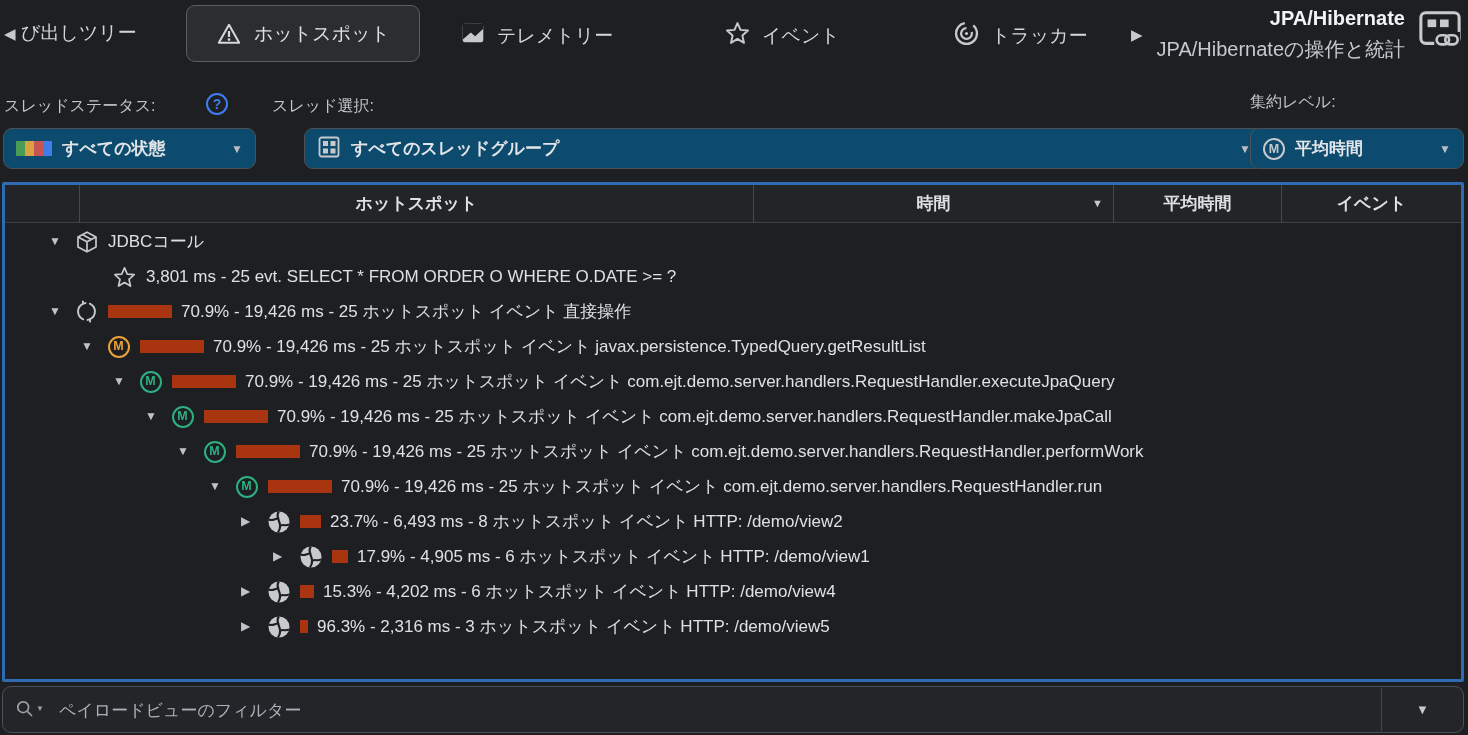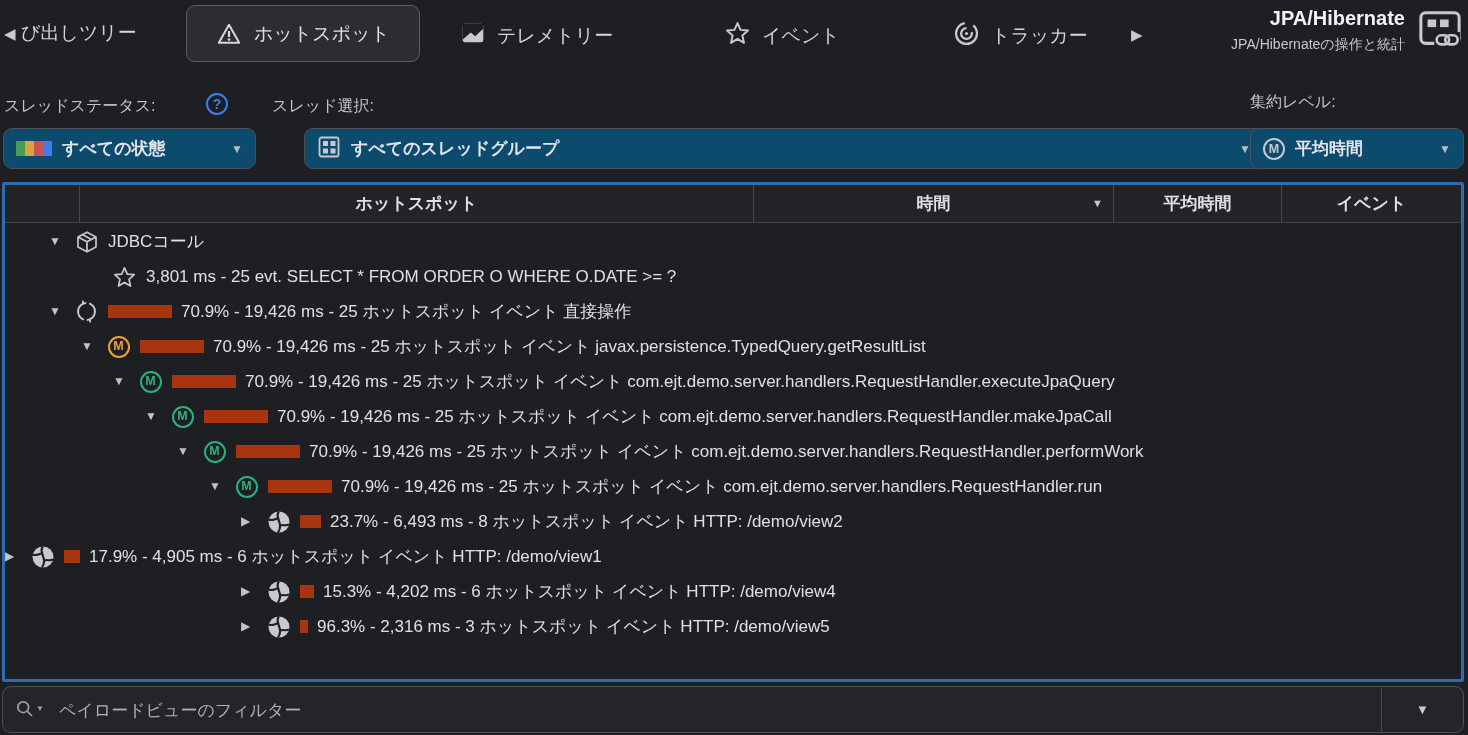--- a/index.html
+++ b/index.html
@@ -10,21 +10,21 @@
   .tabbar{position:absolute;left:0;top:0;width:1468px;height:86px;}
   .scroll-arrow{position:absolute;font-size:15px;color:#c7c9cd;cursor:pointer;}
   .tab{position:absolute;top:20px;display:flex;align-items:center;gap:11px;
        font-size:19px;color:#d3d5d9;white-space:nowrap;cursor:pointer;}
   .tab-selected{position:absolute;left:186px;top:5px;width:234px;height:57px;
        background:#2b2d30;border:1px solid #5b5e63;border-radius:9px;
        display:flex;align-items:center;justify-content:center;gap:11px;
        font-size:19px;color:#dee0e4;box-sizing:border-box;cursor:pointer;}
   .probe-title{position:absolute;right:63px;top:7px;font-size:20px;font-weight:bold;
        color:#f2f3f5;text-align:right;white-space:nowrap;}
-  .probe-subtitle{position:absolute;right:63px;top:36px;font-size:14px;color:#c6c9ce;
+  .probe-subtitle{position:absolute;right:63px;top:36px;font-size:20px;color:#c6c9ce;
        text-align:left;white-space:nowrap;}
   .probe-icon{position:absolute;right:6px;top:8px;width:44px;height:44px;}
 
   
   .ctl-label{position:absolute;font-size:16px;color:#c2c5ca;white-space:nowrap;}
   .dropdown{position:absolute;top:128px;height:41px;background:#0c4a6e;
        border:1px solid #4d5055;border-radius:9px;box-sizing:border-box;
        display:flex;align-items:center;padding:0 12px;gap:10px;cursor:pointer;}
   .dd-value{font-size:17px;font-weight:600;color:#e3e5e8;white-space:nowrap;flex:1;}
   .dd-arrow{font-size:12px;color:#b9bcc1;}
@@ -229,21 +229,21 @@
             <span class="m-circle" style="border-color:#2eaf81;color:#2eaf81;">M</span>
           </span><span class="inline-bar" style="width: 64px; background: rgb(168, 52, 16);"></span><span class="row-label">70.9% - 19,426 ms - 25 ホットスポット イベント com.ejt.demo.server.handlers.RequestHandler.run</span></div>
         <div class="tree-row" style="padding-left: 236px;"><span class="twisty">▶</span><span class="row-icon">
             <svg viewBox="0 0 24 24" width="24" height="24">
               <circle cx="12" cy="12" r="10.5" fill="#c7c9cd"></circle>
               <path d="M12 1.5C6.5 7.5 17.5 13 11 22.5" stroke="#1e1f22" stroke-width="2.2" fill="none"></path>
               <path d="M1.8 9.5c4.7 2 7-2 10.2-.8" stroke="#1e1f22" stroke-width="2" fill="none"></path>
               <path d="M13.5 15.5c3-1.3 5.5.8 8.5-1.2" stroke="#1e1f22" stroke-width="2" fill="none"></path>
             </svg>
           </span><span class="inline-bar" style="width: 21px; background: rgb(168, 52, 16);"></span><span class="row-label">23.7% - 6,493 ms - 8 ホットスポット イベント HTTP: /demo/view2</span></div>
-        <div class="tree-row" style=""><span class="twisty">▶</span><span class="row-icon">
+        <div class="tree-row" style="padding-left: 236px; margin-left: 32px;"><span class="twisty">▶</span><span class="row-icon">
             <svg viewBox="0 0 24 24" width="24" height="24">
               <circle cx="12" cy="12" r="10.5" fill="#c7c9cd"></circle>
               <path d="M12 1.5C6.5 7.5 17.5 13 11 22.5" stroke="#1e1f22" stroke-width="2.2" fill="none"></path>
               <path d="M1.8 9.5c4.7 2 7-2 10.2-.8" stroke="#1e1f22" stroke-width="2" fill="none"></path>
               <path d="M13.5 15.5c3-1.3 5.5.8 8.5-1.2" stroke="#1e1f22" stroke-width="2" fill="none"></path>
             </svg>
           </span><span class="inline-bar" style="width: 16px; background: rgb(168, 52, 16);"></span><span class="row-label">17.9% - 4,905 ms - 6 ホットスポット イベント HTTP: /demo/view1</span></div>
         <div class="tree-row" style="padding-left: 236px;"><span class="twisty">▶</span><span class="row-icon">
             <svg viewBox="0 0 24 24" width="24" height="24">
               <circle cx="12" cy="12" r="10.5" fill="#c7c9cd"></circle>

